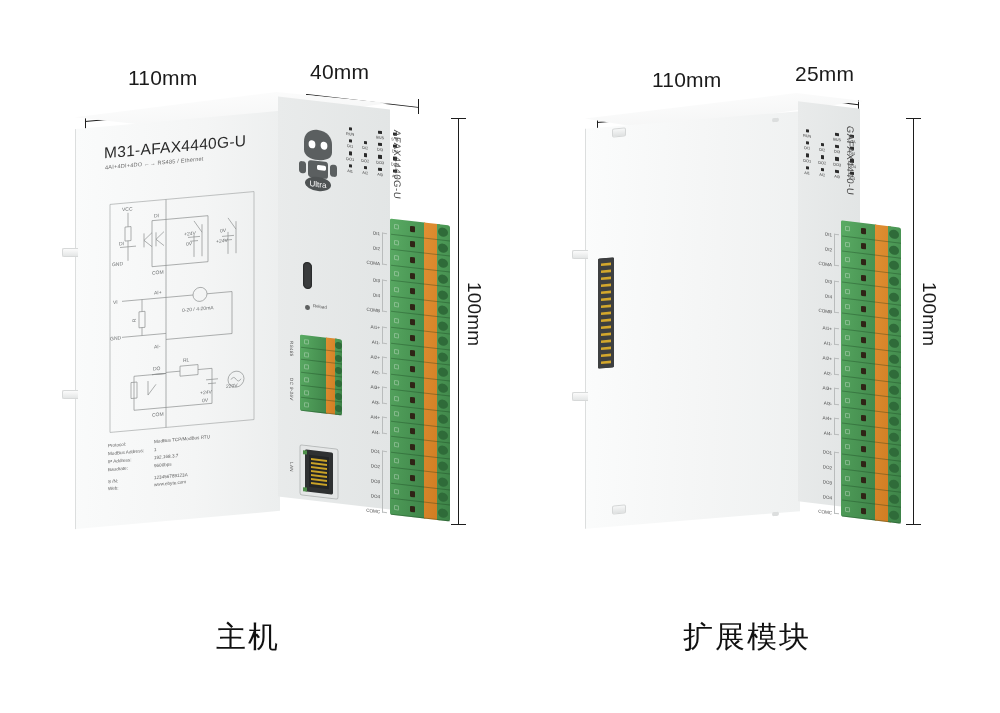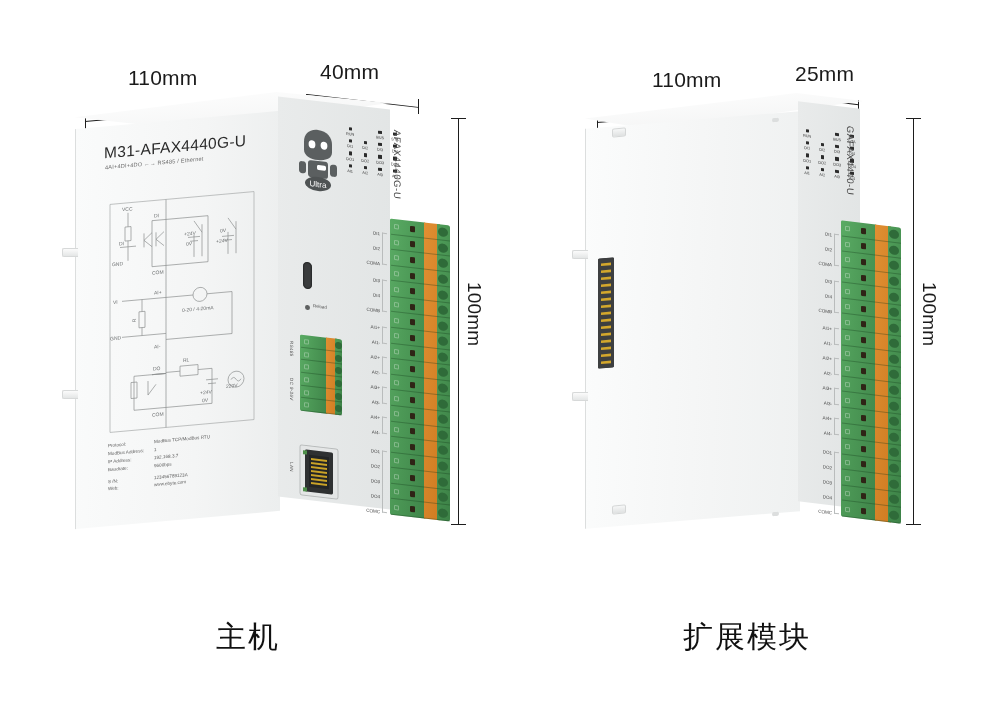--- a/index.html
+++ b/index.html
@@ -335,21 +335,21 @@
 
   <div class="device">
 
     <div class="dim-line-h" style="left:85px; top:121px; width:222px; transform:rotate(-5.1deg); transform-origin:left center;"></div>
     <div class="tick-v" style="left:85px; top:118px;"></div>
     <div class="tick-v" style="left:306px; top:94px;"></div>
     <div class="dim-label" style="left:128px; top:66px;">110mm</div>
 
     <div class="dim-line-h" style="left:307px; top:94px; width:112px; transform:rotate(6.6deg); transform-origin:left center;"></div>
     <div class="tick-v" style="left:418px; top:99px;"></div>
-    <div class="dim-label" style="left:320px; top:60px;">40mm</div>
+    <div class="dim-label" style="left:310px; top:60px;">40mm</div>
 
     <div class="dim-line-v" style="left:458px; top:118px; height:406px;"></div>
     <div class="tick-h" style="left:451px; top:118px;"></div>
     <div class="tick-h" style="left:451px; top:524px;"></div>
     <div class="dim-label vert" style="left:463px; top:282px;">100mm</div>
 
     <div class="face-top" id="main-top-face"></div>
     <div class="face-left" id="main-body-left"></div>
     <div class="face-front" id="main-body-right"></div>
 

